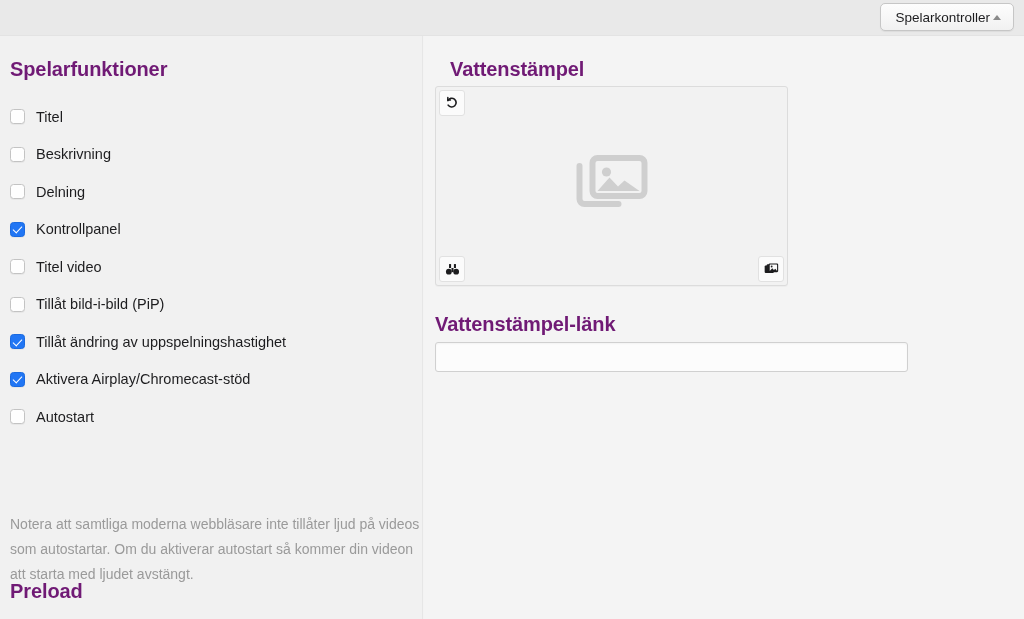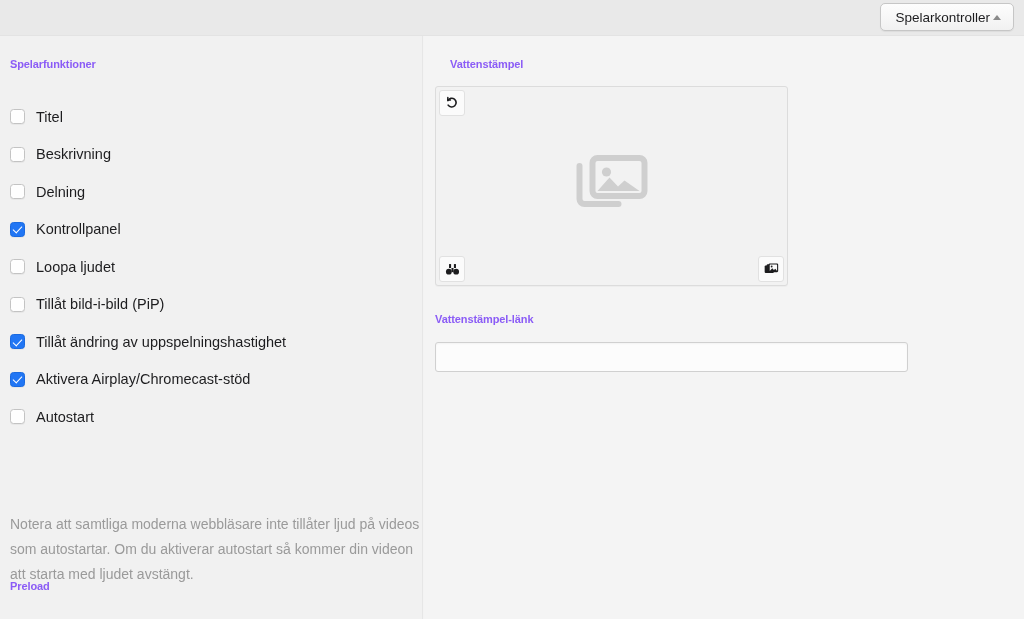--- a/index.html
+++ b/index.html
@@ -68,23 +68,23 @@
   }
   .col-right {
     position: absolute;
     left: 424px; top: 0;
     width: 600px;
     height: 583px;
     background: #f4f4f4;
   }
 
   .section-heading {
-    font-size: 11px;
+    font-size: 20px;
     font-weight: bold;
-    color: #8b5cf6;
+    color: #701a75;
     letter-spacing: -0.1px;
   }
 
   
   .checklist {
     position: absolute;
     left: 10px;
     top: 62px;
     width: 400px;
   }
@@ -239,21 +239,21 @@
       </label>
 
       <label class="cb-row">
         <span class="cb checked"></span>
         <span class="cb-label">Kontrollpanel</span>
       </label>
 
 
       <label class="cb-row">
         <span class="cb"></span>
-        <span class="cb-label">Loopa ljudet</span>
+        <span class="cb-label">Titel video</span>
       </label>
 
       <label class="cb-row">
         <span class="cb"></span>
         <span class="cb-label">Tillåt bild-i-bild (PiP)</span>
       </label>
 
       <label class="cb-row">
         <span class="cb checked"></span>
         <span class="cb-label">Tillåt ändring av uppspelningshastighet</span>

